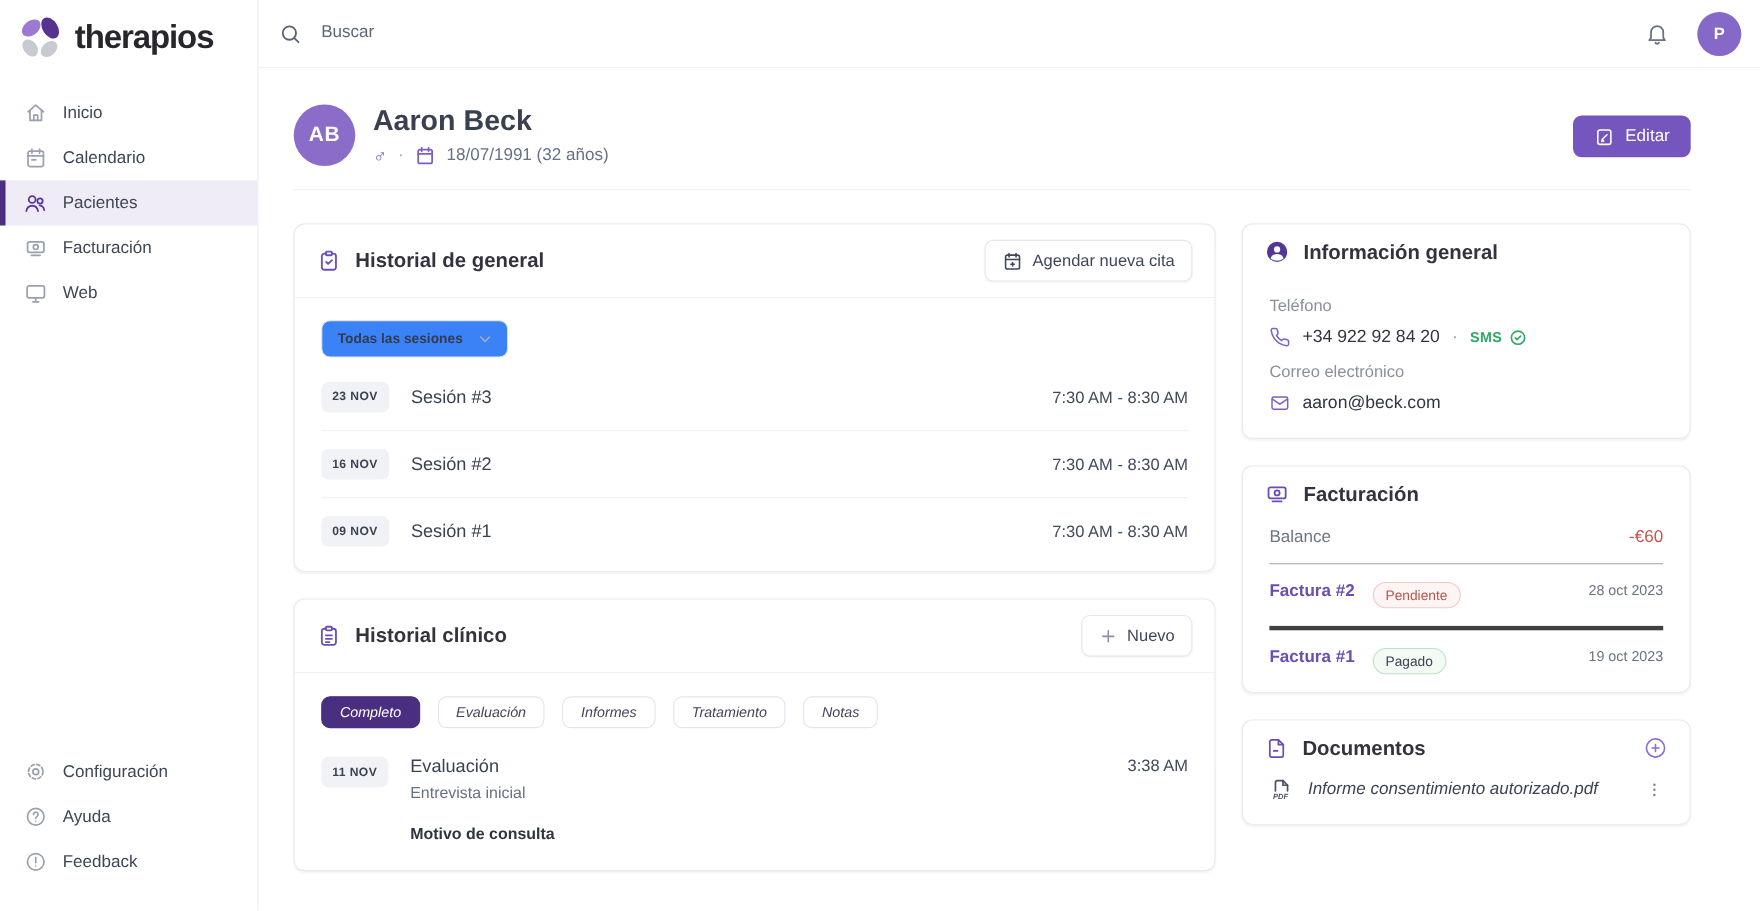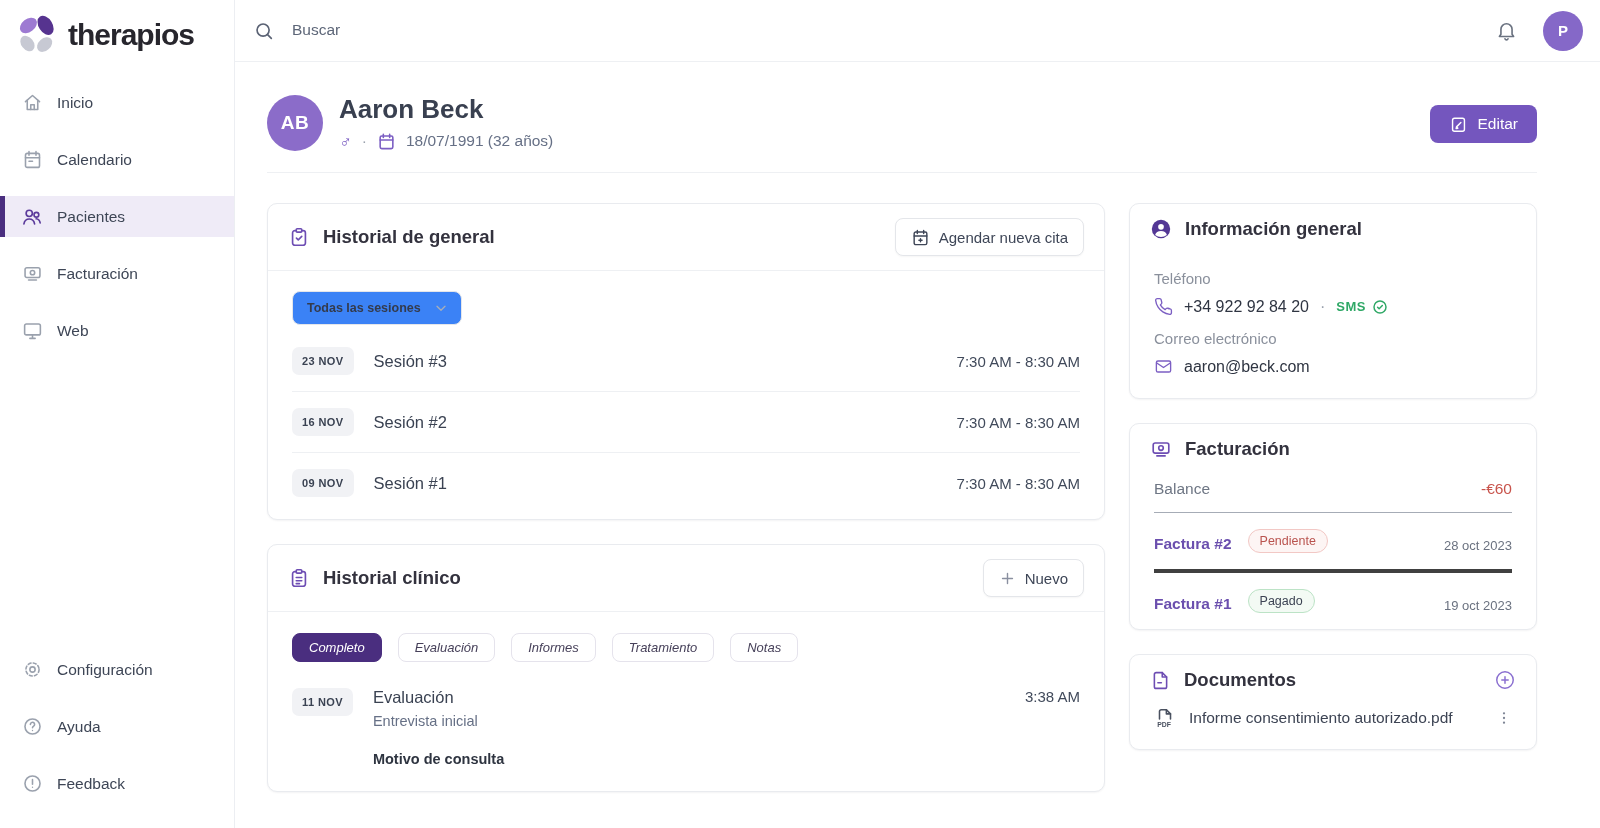--- a/index.html
+++ b/index.html
@@ -4,21 +4,21 @@
 <style>
   * { box-sizing: border-box; }
   body { margin:0; width:1600px; height:828px; overflow:hidden; background:#fff;
          font-family:"Liberation Sans", sans-serif; color:#3A4252; }
   .app { display:flex; width:1600px; height:828px; }
 
   
   .sidebar { width:235px; min-width:235px; border-right:1px solid #ECEEF2; display:flex; flex-direction:column; background:#fff; }
   .logo { display:flex; align-items:center; gap:10px; padding:14px 10px 12px 16px; }
   .logo-text { font-size:30px; font-weight:800; color:#27262D; letter-spacing:-1px; }
-  .nav { margin-top:14px; display:flex; flex-direction:column;gap:16px; }
+  .nav { margin-top:14px; display:flex; flex-direction:column; }
   .nav-item { position:relative; display:flex; align-items:center; gap:14px; height:41px; padding-left:21px;
               font-size:15.5px; color:#3E4656; cursor:pointer; }
   .nav-item .icn { width:22px; height:22px; color:#9AA1AD; display:flex; align-items:center; justify-content:center; }
   .nav-item.active { background:#EFEBF7; }
   .nav-item.active::before { content:""; position:absolute; left:0; top:0; bottom:0; width:5px; background:#4A2E7F; }
   .nav-item.active .icn { color:#5B3A9B; }
   .nav-footer { margin-top:auto; padding-bottom:24px; }
 
   
   .main { flex:1; display:flex; flex-direction:column; min-width:0; }
@@ -87,30 +87,30 @@
   .rcard-body { padding:2px 24px 22px; }
   .flabel { font-size:15px; color:#8A909C; margin-top:14px; }
   .value-row { display:flex; align-items:center; gap:11px; margin-top:10px; font-size:16px; color:#2F3542; }
   .icn-purple { color:#7C5FC3; display:flex; }
   .sms { color:#2FA866; font-size:13px; font-weight:700; letter-spacing:.4px; display:flex; align-items:center; gap:6px; }
 
   .balance-row { display:flex; align-items:center; padding:6px 24px 14px; font-size:15.5px; }
   .balance-label { color:#6E7684; }
   .balance-value { margin-left:auto; color:#C8534B; }
   .balance-sep { border-top:1px solid #A6ACB6; margin:0 24px; }
-  .invoice-row { display:flex; align-items:flex-end; margin:0 24px; padding:16px 0; }
+  .invoice-row { display:flex; align-items:flex-start; margin:0 24px; padding:16px 0; }
   .invoice-row + .invoice-row { border-top:4px solid #404040; }
   .invoice-link { color:#6B4FAE; font-size:15.5px; font-weight:600; cursor:pointer; }
   .status { border-radius:999px; font-size:12.5px; padding:4px 11px; margin-left:16px; }
   .status.pending { color:#B9534E; background:#FDF5F4; border:1px solid #F2C8C5; }
   .status.paid { color:#3C4353; background:#F3FAF4; border:1px solid #BCE3C6; }
   .invoice-date { margin-left:auto; font-size:13px; color:#6B7280; }
 
   .doc-plus { margin-left:auto; color:#8A6FD0; display:flex; cursor:pointer; }
-  .doc-row { display:flex; align-items:center; gap:13px; margin:0 20px 18px 24px; font-size:15.5px; color:#3C4353; }
+  .doc-row { display:flex; align-items:center; gap:13px; margin:0 20px 18px 24px; font-size:15.5px; color:#3C4353;font-style:italic; }
   .pdf-icn { color:#4A5160; display:flex; }
   .kebab { margin-left:auto; color:#7E8595; display:flex; cursor:pointer; padding:4px; }
 </style>
 </head>
 <body>
 
 <div class="app">
 
   <aside class="sidebar">
     <div class="logo">

